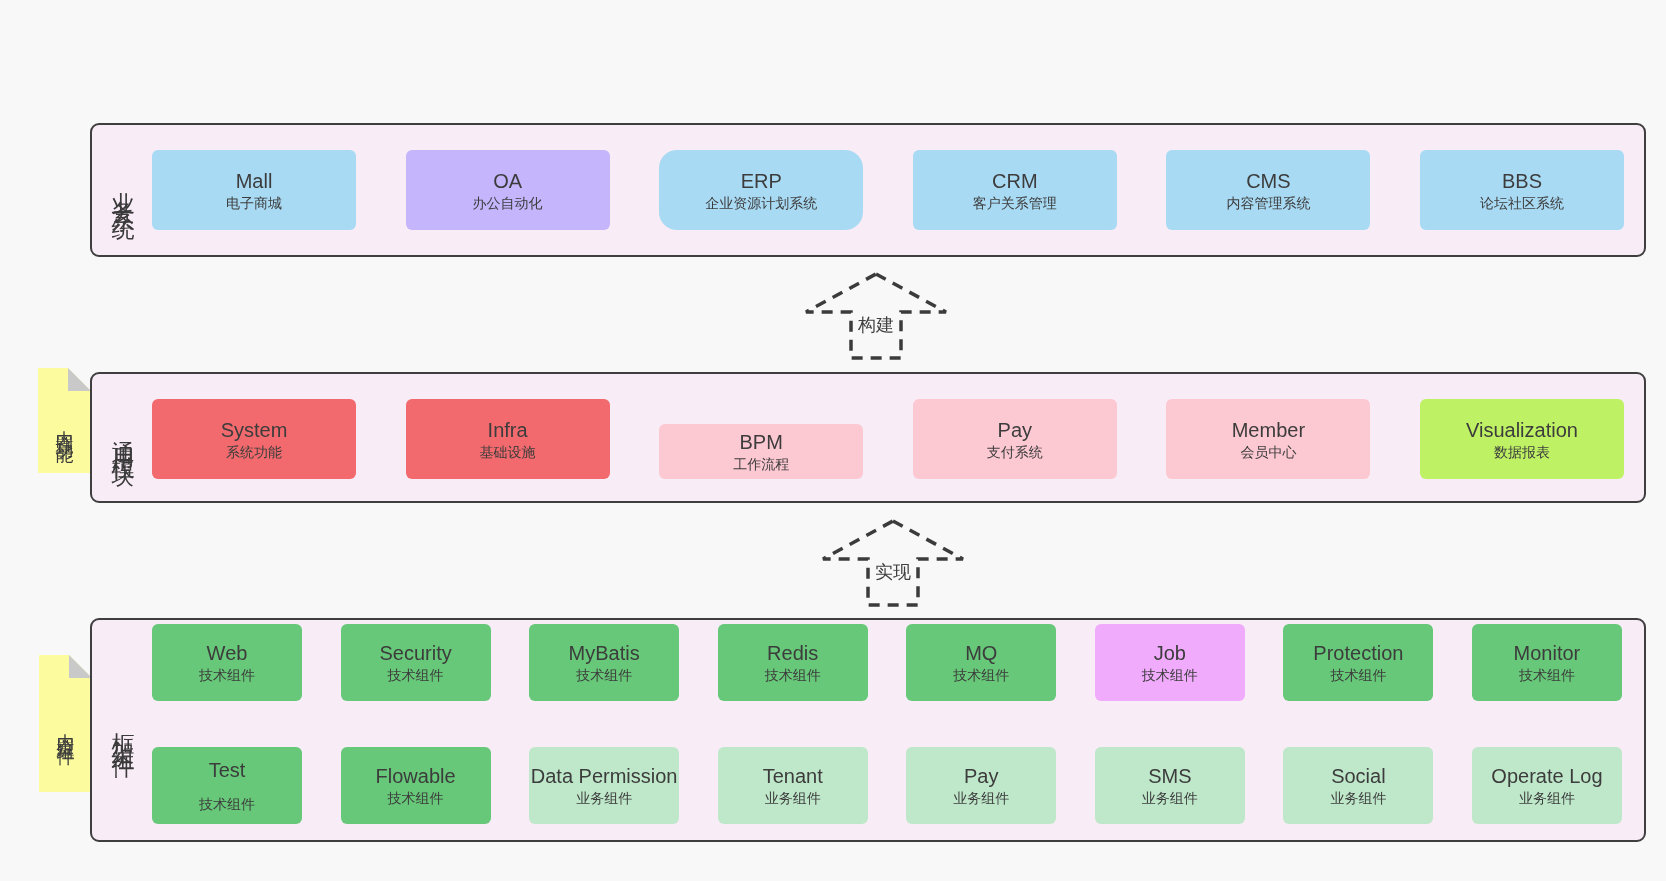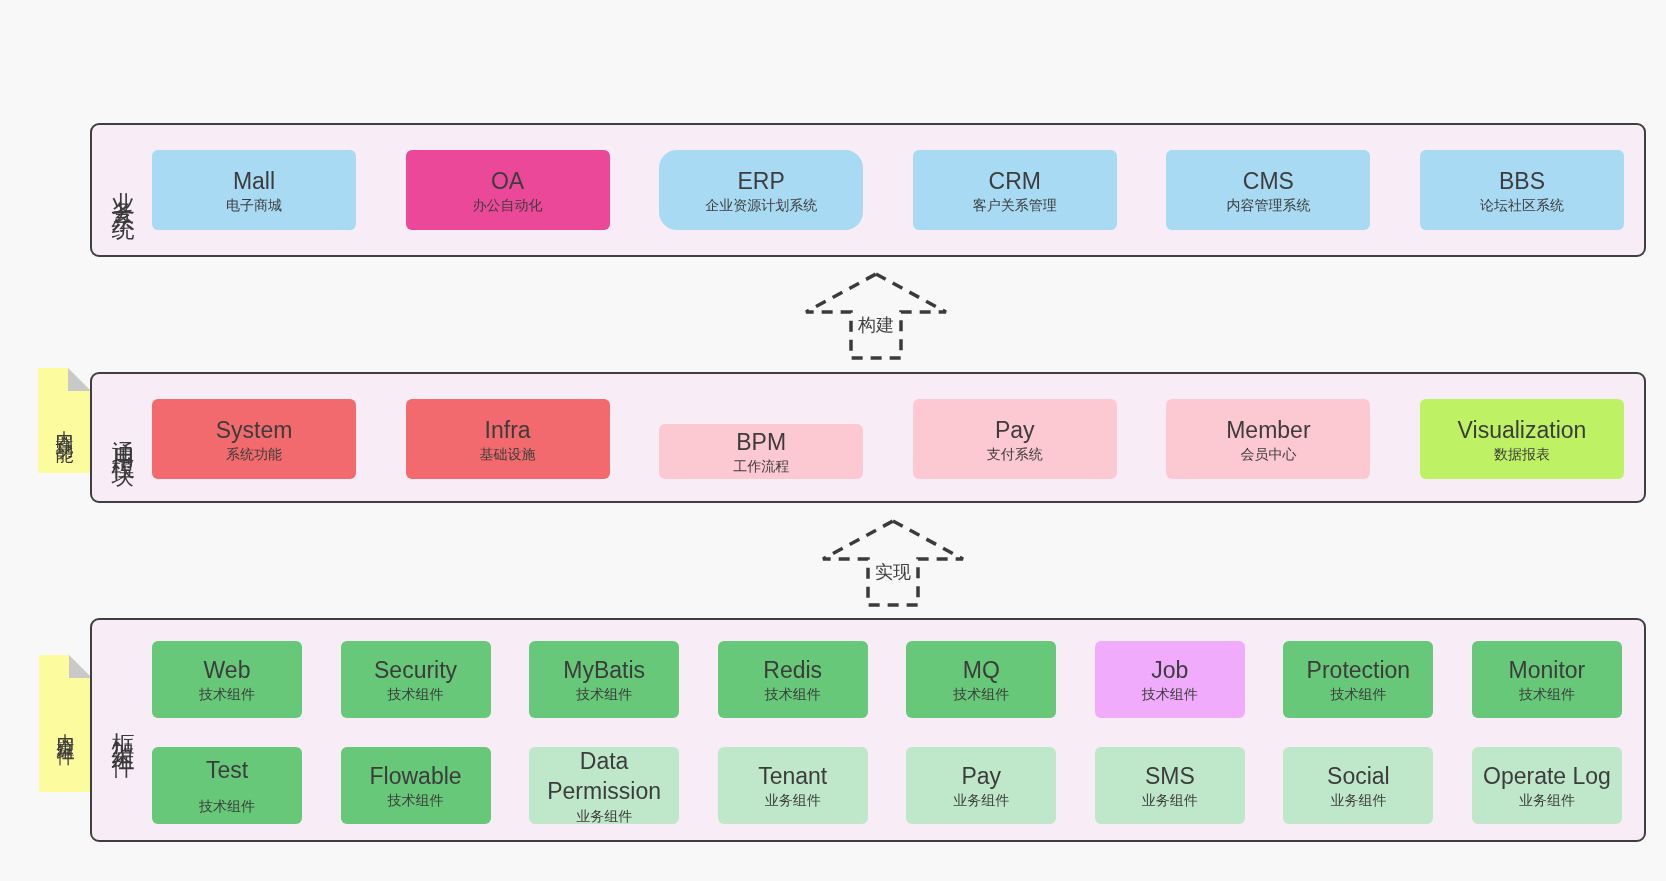--- a/index.html
+++ b/index.html
@@ -19,31 +19,31 @@
   .layer-label {
     position:absolute; left:6px; top:0; bottom:0; width:52px;
     display:flex; align-items:center; justify-content:center;
     writing-mode:vertical-rl; text-orientation:upright;
     font-size:23px; letter-spacing:8px; color:#3a3a3a;
   }
 
   
   .row { position:absolute; display:flex; justify-content:space-between; }
   .row-wide   { left:60px; right:20px; top:25px; height:80px; }
-  .row-grid-1 { left:60px; right:22px; top:21px;  height:77px; }
+  .row-grid-1 { left:60px; right:22px; top:4px;  height:77px; }
   .row-grid-2 { left:60px; right:22px; top:127px; height:77px; }
 
   .box {
     border-radius:6px; box-sizing:border-box;
     display:flex; flex-direction:column; align-items:center; justify-content:center;
     text-align:center; color:#3c3c3c; line-height:1.32;
   }
   .row-wide .box   { width:204px; }
   .row-grid-1 .box, .row-grid-2 .box { width:150px; }
-  .box .box-title { font-size:23px; }
+  .box .box-title { font-size:20px; }
   .box .box-sub   { font-size:14px; }
   .box.blue       { background:#a9daf3; }
   .box.red        { background:#f26a6d; }
   .box.pink       { background:#fcc8d2; }
   .box.green      { background:#66c878; }
   .box.lightgreen { background:#bfe8ca; }
 
   
   .sticky {
     position:absolute; width:53px; background:#fcfc9f; z-index:1;
@@ -77,21 +77,21 @@
 
 <div class="page">
 
   <section class="layer layer-top">
     <div class="layer-label">业务系统</div>
     <div class="row row-wide">
         <div class="box blue" style="background: rgb(169, 218, 243);">
           <div class="box-title">Mall</div>
           <div class="box-sub">电子商城</div>
         </div>
-        <div class="box blue" style="background: #ec4899;">
+        <div class="box blue" style="background: #c4b5fd;">
           <div class="box-title">OA</div>
           <div class="box-sub">办公自动化</div>
         </div>
         <div class="box blue" style="background: rgb(169, 218, 243); border-radius: 18px;">
           <div class="box-title">ERP</div>
           <div class="box-sub">企业资源计划系统</div>
         </div>
         <div class="box blue" style="background: rgb(169, 218, 243);">
           <div class="box-title">CRM</div>
           <div class="box-sub">客户关系管理</div>

